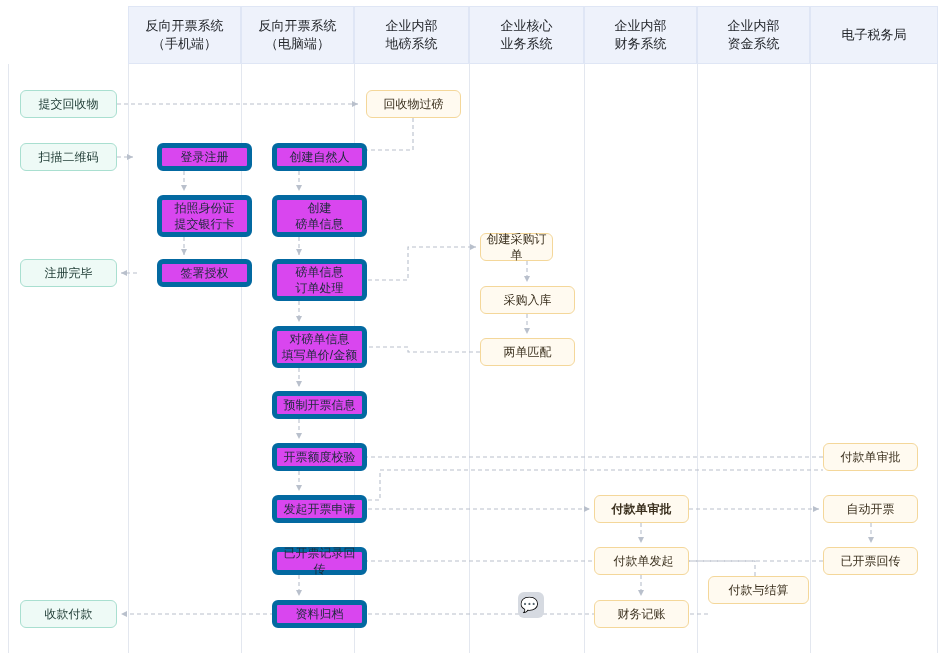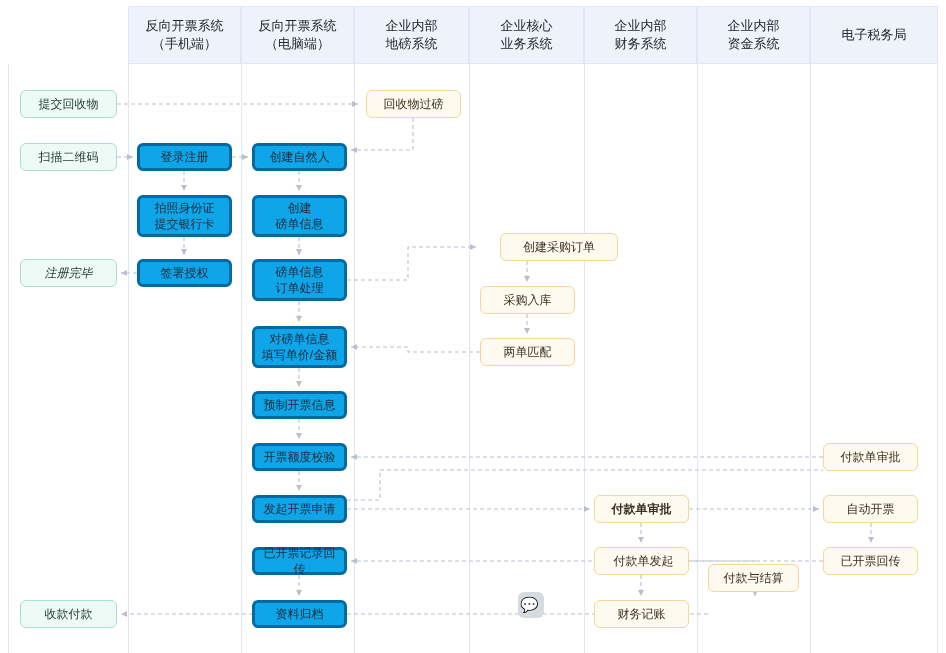--- a/index.html
+++ b/index.html
@@ -50,23 +50,24 @@
     align-items: center;
     justify-content: center;
     text-align: center;
     font-size: 12px;
     line-height: 1.35;
     border-radius: 6px;
     white-space: pre-line;
     padding: 2px 4px;
   }
   .node.blue {
-    background: #0ea5e9;
-    border: 3px solid #0369a1;
+    background: #d946ef;
+    border: 5px solid #0369a1;
     color: #1d2b3a;
+    margin-left: 20px;
   }
   .node.green {
     background: #eefaf6;
     border: 1px solid #a9dfd0;
     color: #1d3a33;
   }
   .node.orange {
     background: #fffaf0;
     border: 1px solid #f4d79a;
     color: #3a2f1d;
@@ -220,21 +221,21 @@
     <polygon points="121,614 127,611 127,617"></polygon>
 
     <polyline points="299,575 299,596"></polyline>
     <polygon points="299,596 296,590 302,590"></polygon>
 
     <polyline points="347,500 380,500 380,470 823,470"></polyline>
   </svg>
 
   <div class="node green" style="left:20px;top:90px;width:97px;height:28px;">提交回收物</div>
   <div class="node green" style="left:20px;top:143px;width:97px;height:28px;">扫描二维码</div>
-  <div class="node green" style="left:20px;top:259px;width:97px;height:28px;font-style:italic;">注册完毕</div>
+  <div class="node green" style="left:20px;top:259px;width:97px;height:28px;">注册完毕</div>
   <div class="node green" style="left:20px;top:600px;width:97px;height:28px;">收款付款</div>
 
   <div class="node blue" style="left:137px;top:143px;width:95px;height:28px;">登录注册</div>
   <div class="node blue" style="left:137px;top:195px;width:95px;height:42px;">拍照身份证
 提交银行卡</div>
   <div class="node blue" style="left:137px;top:259px;width:95px;height:28px;">签署授权</div>
 
   <div class="node blue" style="left:252px;top:143px;width:95px;height:28px;">创建自然人</div>
   <div class="node blue" style="left:252px;top:195px;width:95px;height:42px;">创建
 磅单信息</div>
@@ -243,29 +244,29 @@
   <div class="node blue" style="left:252px;top:326px;width:95px;height:42px;">对磅单信息
 填写单价/金额</div>
   <div class="node blue" style="left:252px;top:391px;width:95px;height:28px;">预制开票信息</div>
   <div class="node blue" style="left:252px;top:443px;width:95px;height:28px;">开票额度校验</div>
   <div class="node blue" style="left:252px;top:495px;width:95px;height:28px;">发起开票申请</div>
   <div class="node blue" style="left:252px;top:547px;width:95px;height:28px;">已开票记录回传</div>
   <div class="node blue" style="left:252px;top:600px;width:95px;height:28px;">资料归档</div>
 
   <div class="node orange" style="left:366px;top:90px;width:95px;height:28px;">回收物过磅</div>
 
-  <div class="node orange" style="left:500px;top:233px;width:118px;height:28px;">创建采购订单</div>
+  <div class="node orange" style="left:480px;top:233px;width:73px;height:28px;">创建采购订单</div>
   <div class="node orange" style="left:480px;top:286px;width:95px;height:28px;">采购入库</div>
   <div class="node orange" style="left:480px;top:338px;width:95px;height:28px;">两单匹配</div>
 
   <div class="node orange" style="left:594px;top:495px;width:95px;height:28px;font-weight:bold;">付款单审批</div>
   <div class="node orange" style="left:594px;top:547px;width:95px;height:28px;padding-left:8px;">付款单发起</div>
   <div class="node orange" style="left:594px;top:600px;width:95px;height:28px;">财务记账</div>
 
-  <div class="node orange" style="left:708px;top:564px;width:91px;height:28px;">付款与结算</div>
+  <div class="node orange" style="left:708px;top:576px;width:101px;height:28px;">付款与结算</div>
 
   <div class="node orange" style="left:823px;top:443px;width:95px;height:28px;">付款单审批</div>
   <div class="node orange" style="left:823px;top:495px;width:95px;height:28px;">自动开票</div>
   <div class="node orange" style="left:823px;top:547px;width:95px;height:28px;">已开票回传</div>
 
   <div class="watermark">
     <span class="wechat-badge">💬</span>
   </div>
 
 </div>

